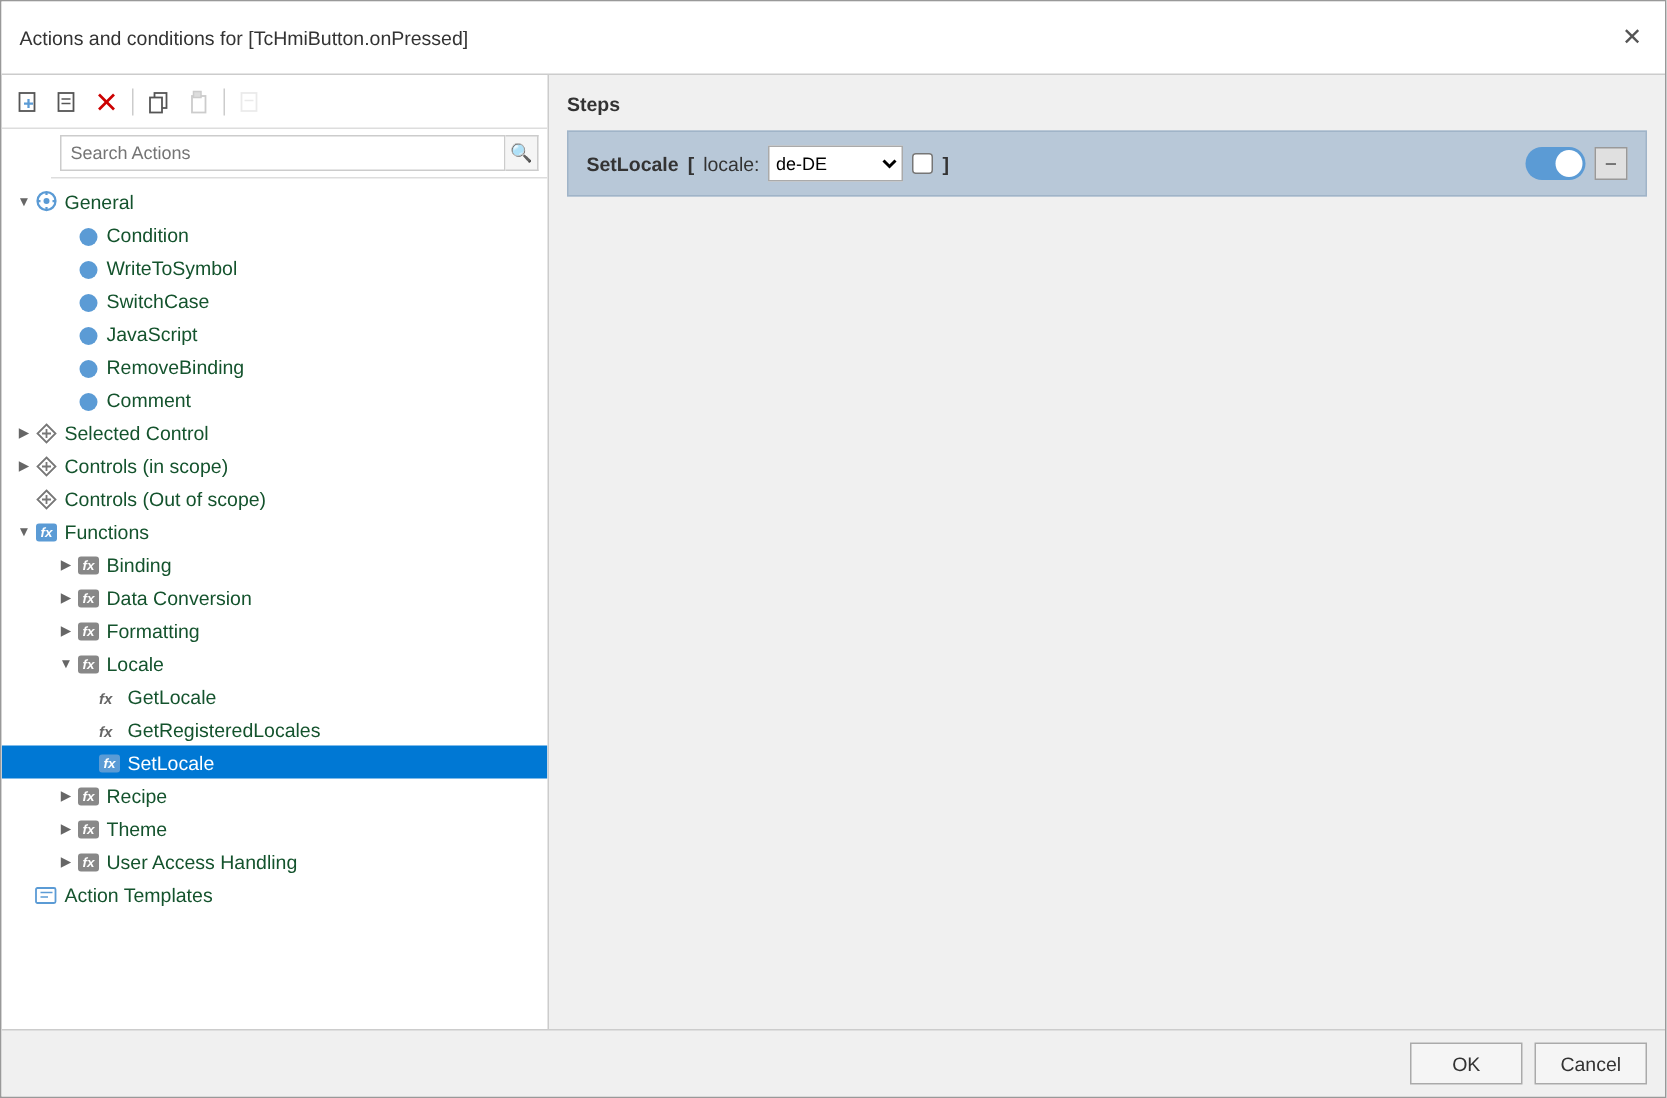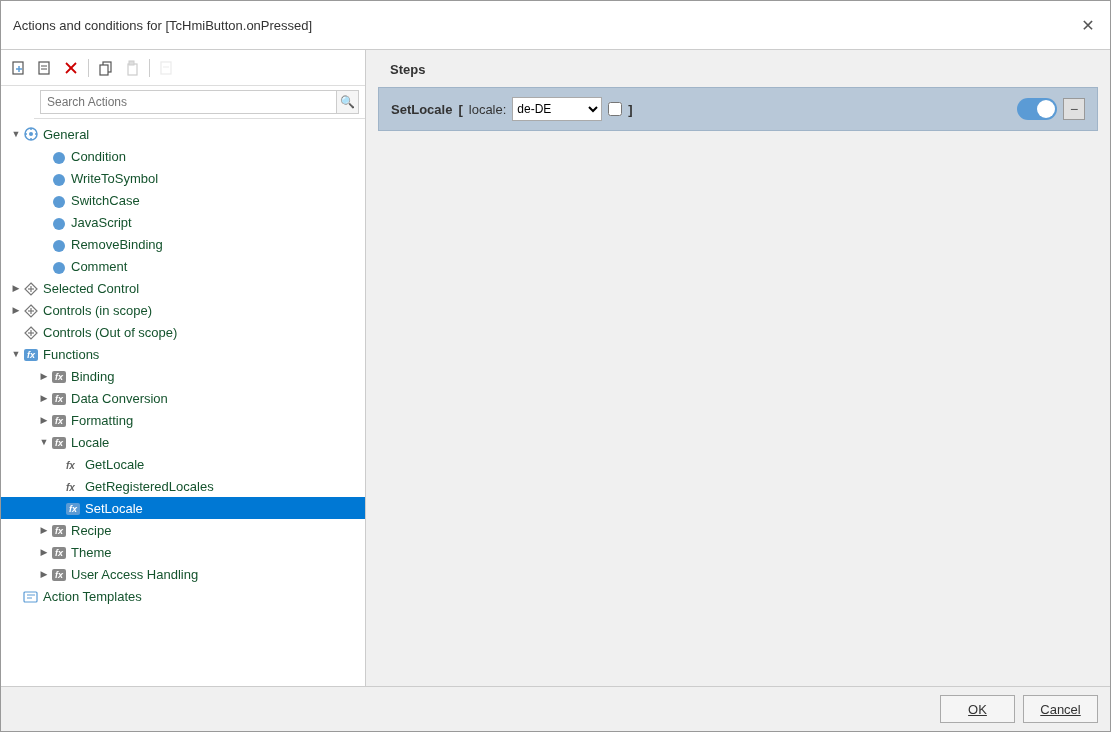--- a/index.html
+++ b/index.html
@@ -172,21 +172,20 @@
       display: flex;
       flex-direction: column;
       padding: 12px;
       background: #f0f0f0;
     }
     .steps-label {
       font-size: 13px;
       font-weight: 600;
       color: #333;
       margin-bottom: 10px;
-      margin-left: 12px;
     }
     .step-row {
       background: #b8c8d8;
       border: 1px solid #a0b4c8;
       display: flex;
       align-items: center;
       padding: 8px 12px;
       gap: 6px;
       min-height: 44px;
     }
@@ -260,21 +259,20 @@
       background: #f0f0f0;
     }
     .footer-btn {
       width: 75px;
       height: 28px;
       border: 1px solid #aaa;
       background: #f5f5f5;
       cursor: pointer;
       font-size: 13px;
       color: #333;
-      text-decoration: underline;
     }
     
     .tree::-webkit-scrollbar { width: 8px; }
     .tree::-webkit-scrollbar-track { background: #f0f0f0; }
     .tree::-webkit-scrollbar-thumb { background: #bbb; border-radius: 4px; }
   </style>
 </head>
 <body>
 
 <div class="dialog">

